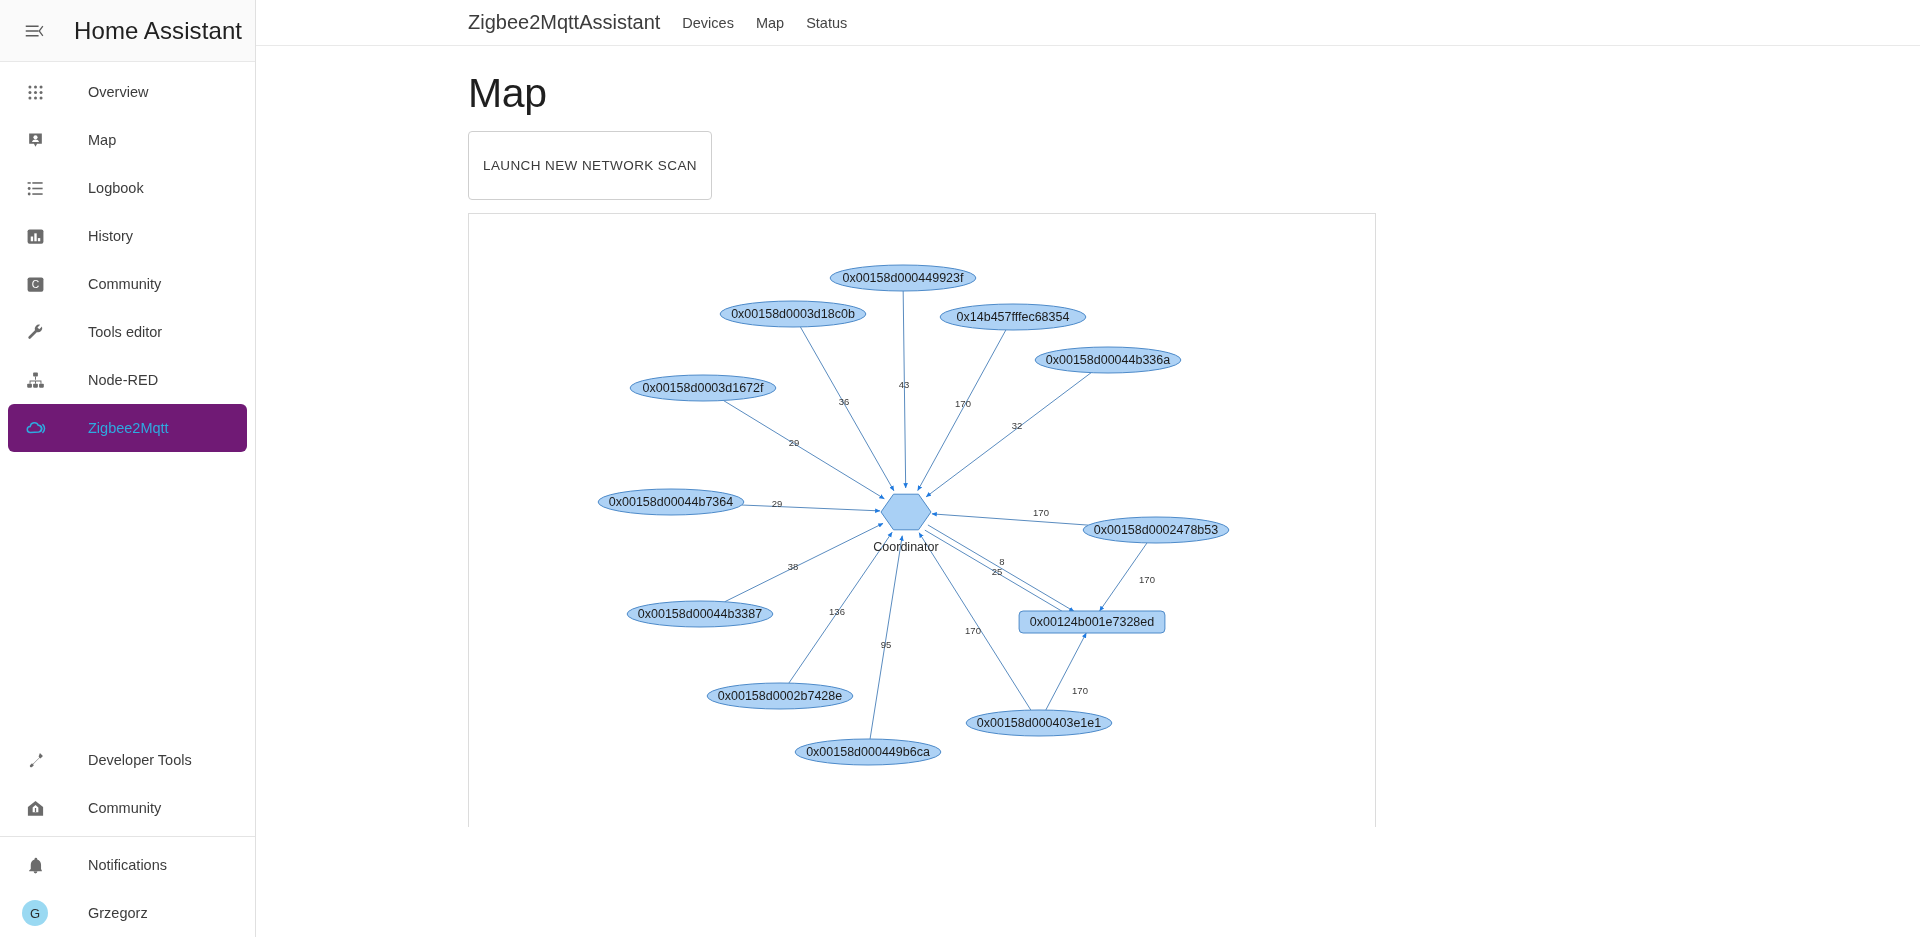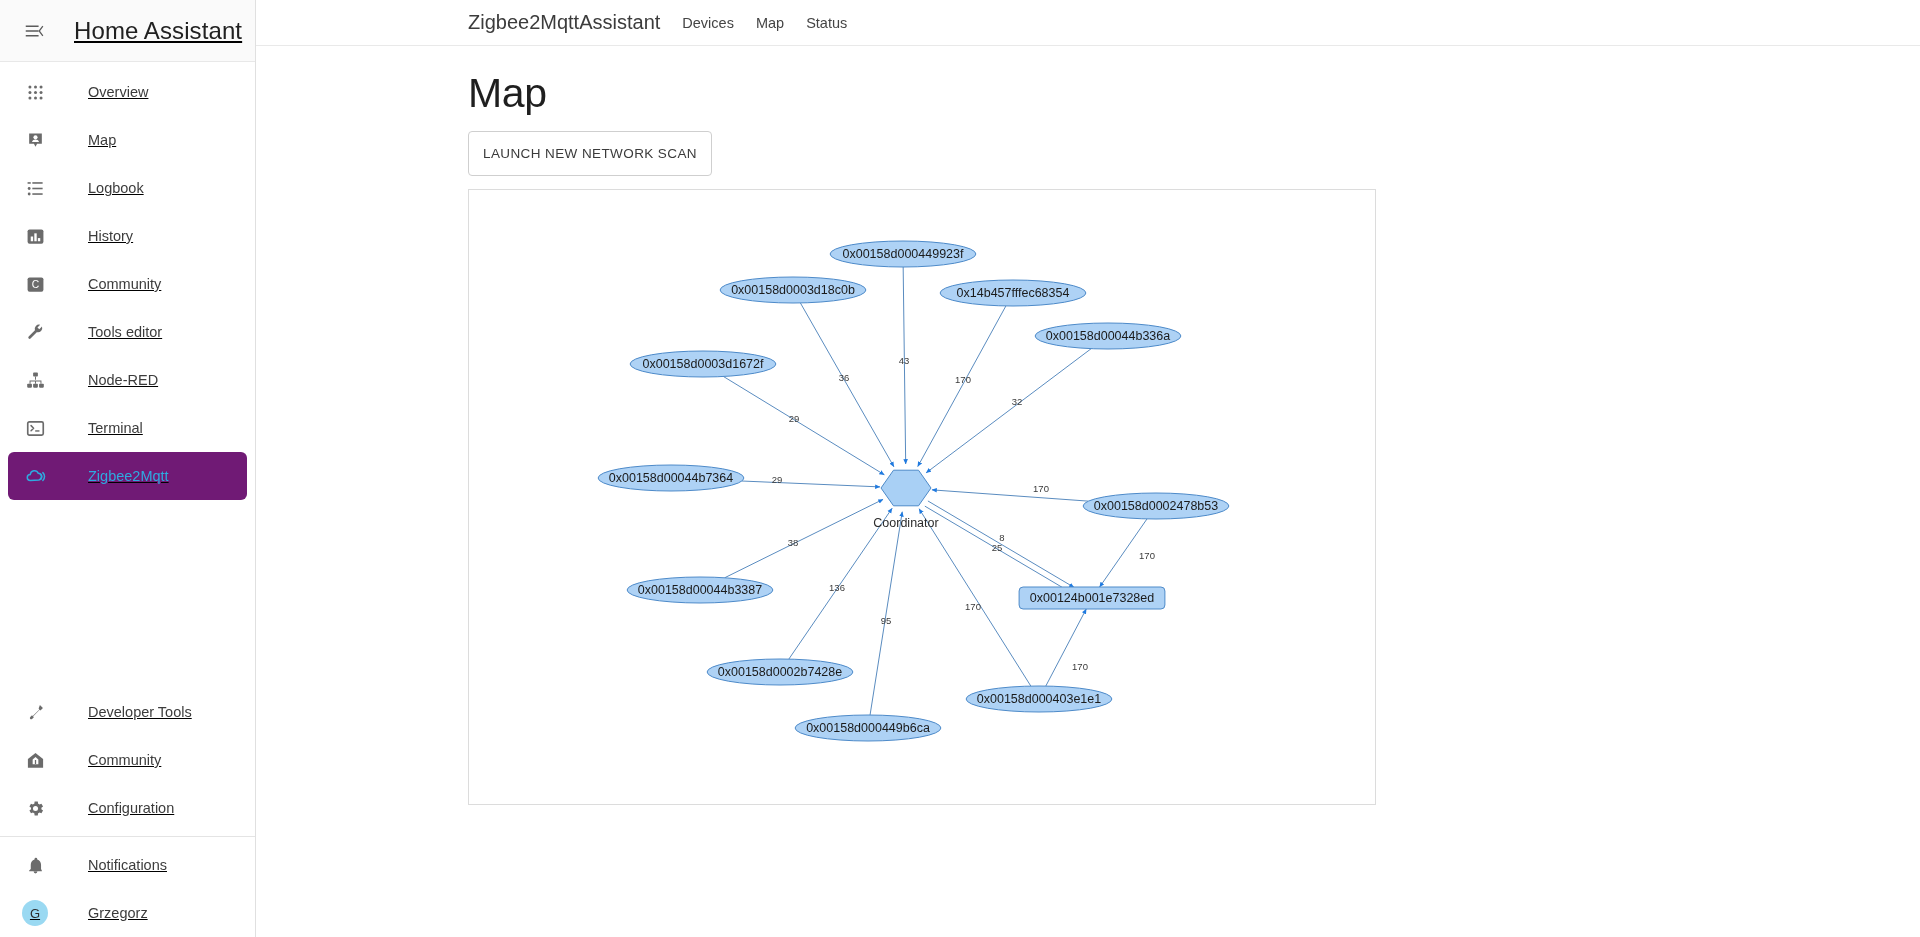--- a/index.html
+++ b/index.html
@@ -13,21 +13,20 @@
   }
   #app { display: flex; width: 1920px; height: 937px; }
 
   
   .sidebar {
     width: 256px; min-width: 256px; height: 937px;
     background: #ffffff;
     border-right: 1px solid #e0e0e0;
     display: flex; flex-direction: column;
     position: relative;
-    text-decoration: underline;
   }
   .sidebar-header {
     height: 62px; min-height: 62px;
     display: flex; align-items: center;
     padding: 0 0 0 14px;
     border-bottom: 1px solid #e8e8e8;
     background: #fafafa;
   }
   .hamburger {
     width: 40px; height: 40px;
@@ -91,21 +90,21 @@
   .content { padding: 26px 0 0 212px; }
   .page-title {
     font-size: 41px; font-weight: 400; color: #1f1f1f;
     margin: 0 0 16px 0; line-height: 1.05; letter-spacing: -0.3px;
   }
   .scan-btn {
     display: inline-block;
     border: 1px solid #cfcfcf; border-radius: 4px;
     background: #fff; color: #3b3b3b;
     font-size: 13.5px; letter-spacing: .4px;
-    padding: 14px 14px; cursor: pointer;
+    padding: 26px 14px; cursor: pointer;
     font-family: inherit;
   }
 
   .graph-card {
     margin-top: 13px;
     width: 908px; height: 616px;
     border: 1px solid #dcdcdc; background: #fff;
     position: relative; overflow: hidden;
   }
   .graph-svg { display:block; width: 906px; height: 614px; }
@@ -228,30 +227,20 @@
             <rect x="9" y="2" width="6" height="5" rx="1"></rect>
             <rect x="1.5" y="16" width="6" height="5" rx="1"></rect>
             <rect x="9" y="16" width="6" height="5" rx="1"></rect>
             <rect x="16.5" y="16" width="6" height="5" rx="1"></rect>
             <path d="M11.4 7h1.2v4h-1.2zM4.5 12h15v1.2h-15zM4.5 12.6h1.2V16H4.5zM11.4 12.6h1.2V16h-1.2zM18.3 12.6h1.2V16h-1.2z"></path>
           </svg>
         </span>
         <span class="nav-label">Node-RED</span>
       </div>
 
-      <div class="nav-item">
-        <span class="nav-icon">
-          <svg width="19" height="19" viewBox="0 0 24 24">
-            <rect x="2.2" y="3.6" width="19.6" height="16.8" rx="2" fill="none" stroke="currentColor" stroke-width="2.1"></rect>
-            <path d="M6.4 8.4l3.2 3.2-3.2 3.2" fill="none" stroke="currentColor" stroke-width="1.9" stroke-linecap="round" stroke-linejoin="round"></path>
-            <rect x="11.6" y="14.2" width="5.4" height="1.8" fill="currentColor"></rect>
-          </svg>
-        </span>
-        <span class="nav-label">Terminal</span>
-      </div>
 
       <div class="nav-item active">
         <span class="nav-icon">
           <svg width="21" height="21" viewBox="0 0 24 24" fill="none" stroke="currentColor" stroke-width="1.7" stroke-linecap="round">
             <path d="M6 16.5a3.4 3.4 0 010-6.8 4.8 4.8 0 019.2-1.3 3.9 3.9 0 01.6 7.7z"></path>
             <path d="M18 9.4a3.6 3.6 0 010 5.4M20.4 7.6a6.2 6.2 0 010 9"></path>
           </svg>
         </span>
         <span class="nav-label">Zigbee2Mqtt</span>
       </div>
@@ -274,29 +263,20 @@
         <span class="nav-icon">
           <svg width="19" height="19" viewBox="0 0 24 24" fill="currentColor">
             <path d="M12 2.6L2.4 10.2V21h19.2V10.2z"></path>
             <path d="M12 7.6l-3.6 3.2v5.8h7.2v-5.8z" fill="#fff"></path>
             <path d="M11.2 11.4h1.6v5h-1.6z"></path>
           </svg>
         </span>
         <span class="nav-label">Community</span>
       </div>
 
-      <div class="nav-item">
-        <span class="nav-icon">
-          <svg width="19" height="19" viewBox="0 0 24 24" fill="currentColor">
-            <path d="M19.4 13a7.6 7.6 0 000-2l2.1-1.6-2-3.5-2.5 1a7.6 7.6 0 00-1.7-1l-.4-2.6h-4l-.4 2.6c-.6.2-1.2.6-1.7 1l-2.5-1-2 3.5L6.4 11a7.6 7.6 0 000 2l-2.1 1.6 2 3.5 2.5-1c.5.4 1.1.8 1.7 1l.4 2.6h4l.4-2.6c.6-.2 1.2-.6 1.7-1l2.5 1 2-3.5z"></path>
-            <circle cx="12" cy="12" r="3.2" fill="#fff"></circle>
-          </svg>
-        </span>
-        <span class="nav-label">Configuration</span>
-      </div>
     </div>
 
     <div class="nav-divider"></div>
 
     <div class="bottom-group">
       <div class="nav-item">
         <span class="nav-icon">
           <svg width="19" height="19" viewBox="0 0 24 24" fill="currentColor">
             <path d="M12 22a2.4 2.4 0 002.4-2.3H9.6A2.4 2.4 0 0012 22zm7-5.6v-5.2c0-3.3-1.8-6-4.8-6.7v-.7a1.7 1.7 0 10-3.4 0v.7C7.8 5.2 6 7.9 6 11.2v5.2L4 18.3v1h16v-1z"></path>
           </svg>

